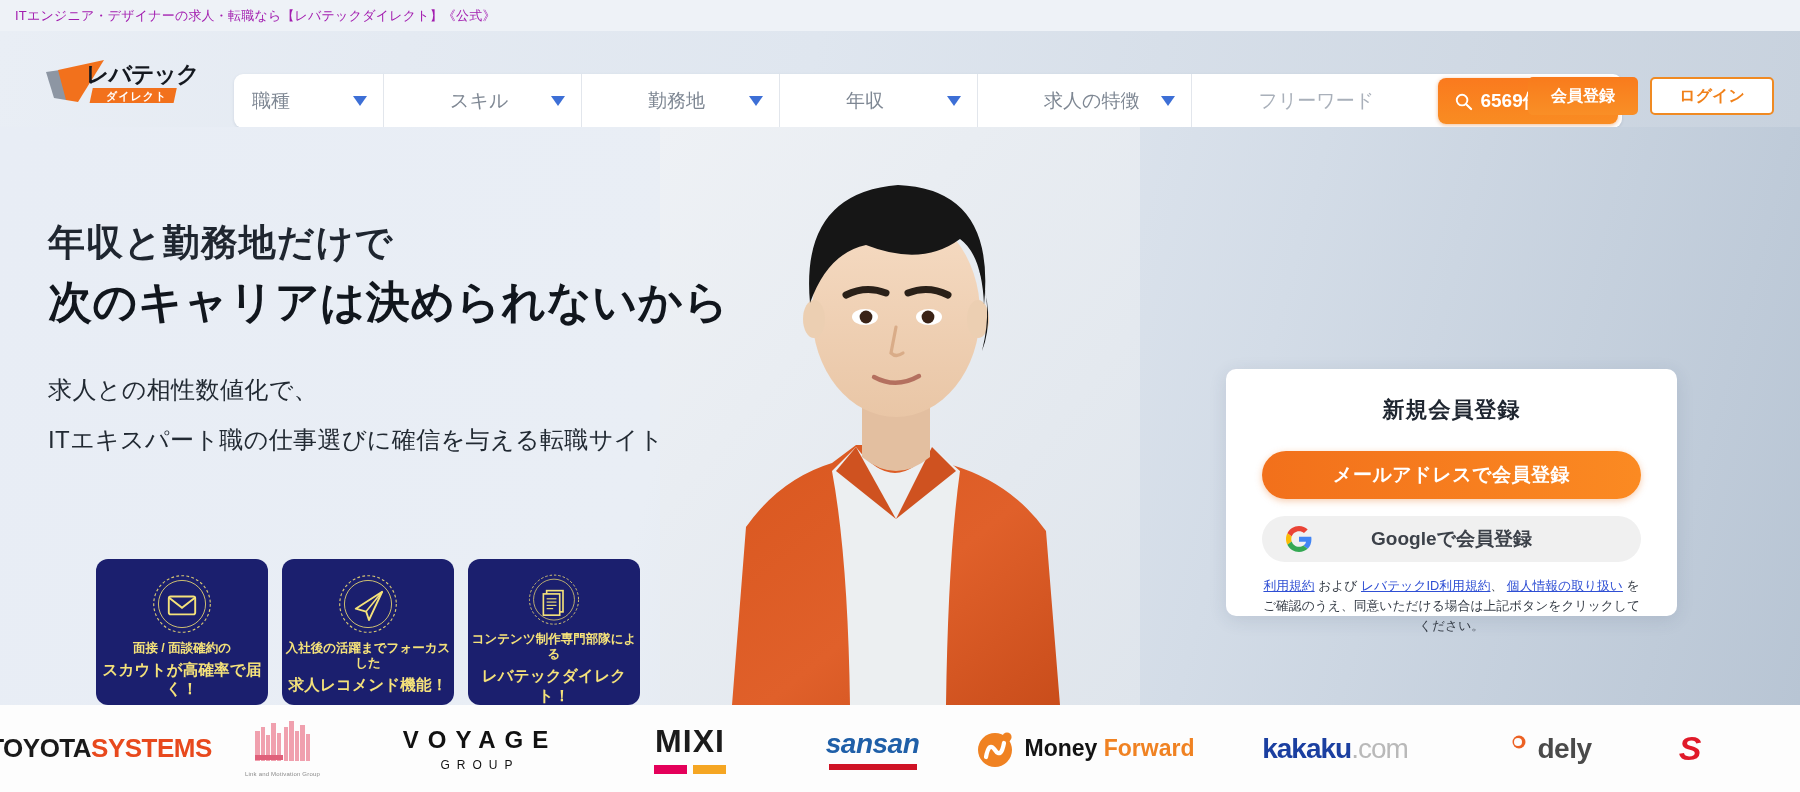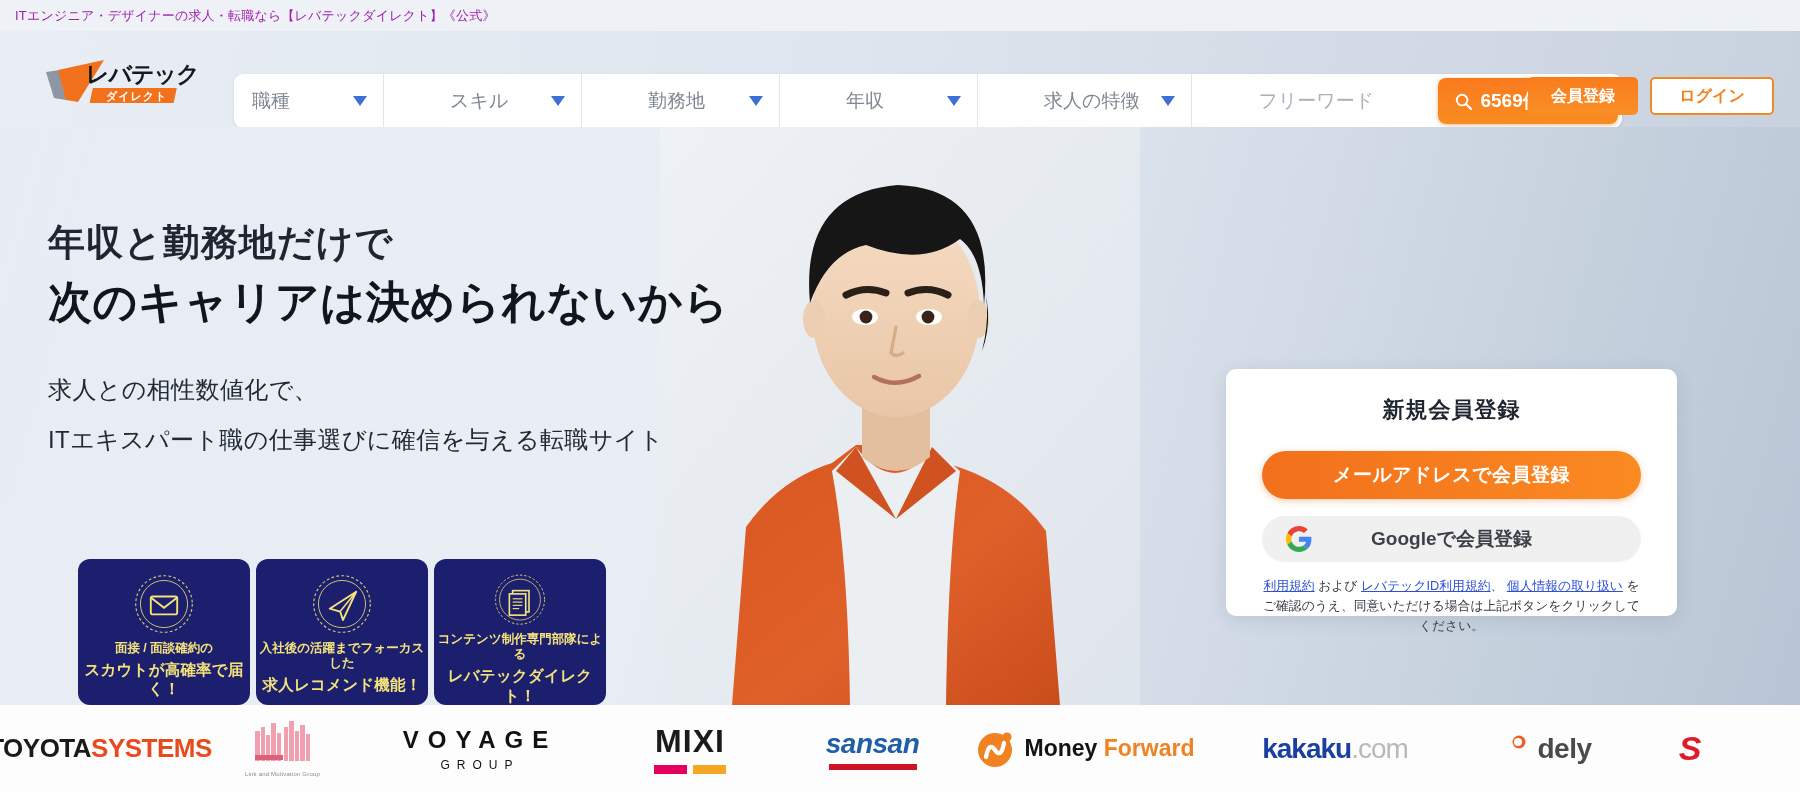--- a/index.html
+++ b/index.html
@@ -125,22 +125,22 @@
     line-height: 1.25; margin-top: 8px;
   }
   .sub1, .sub2 {
     font-size: 24px; color: #222a33; letter-spacing: .4px;
   }
   .sub1 { margin-top: 45px; }
   .sub2 { margin-top: 18px; }
 
   
   .features {
-    position: absolute; left: 44px; top: 432px;
-    display: flex; gap: 6px; padding-left: 34px;
+    position: absolute; left: 62px; top: 432px;
+    display: flex; gap: 14px; padding-left: 34px;
   }
   .fcard {
     width: 172px; height: 146px;
     background: #1b1f6e;
     border-radius: 12px;
     display: flex; flex-direction: column; align-items: center;
     padding-top: 12px;
     color: #f5e27a;
   }
   .fseal { width: 66px; height: 66px; margin-bottom: 4px; }

